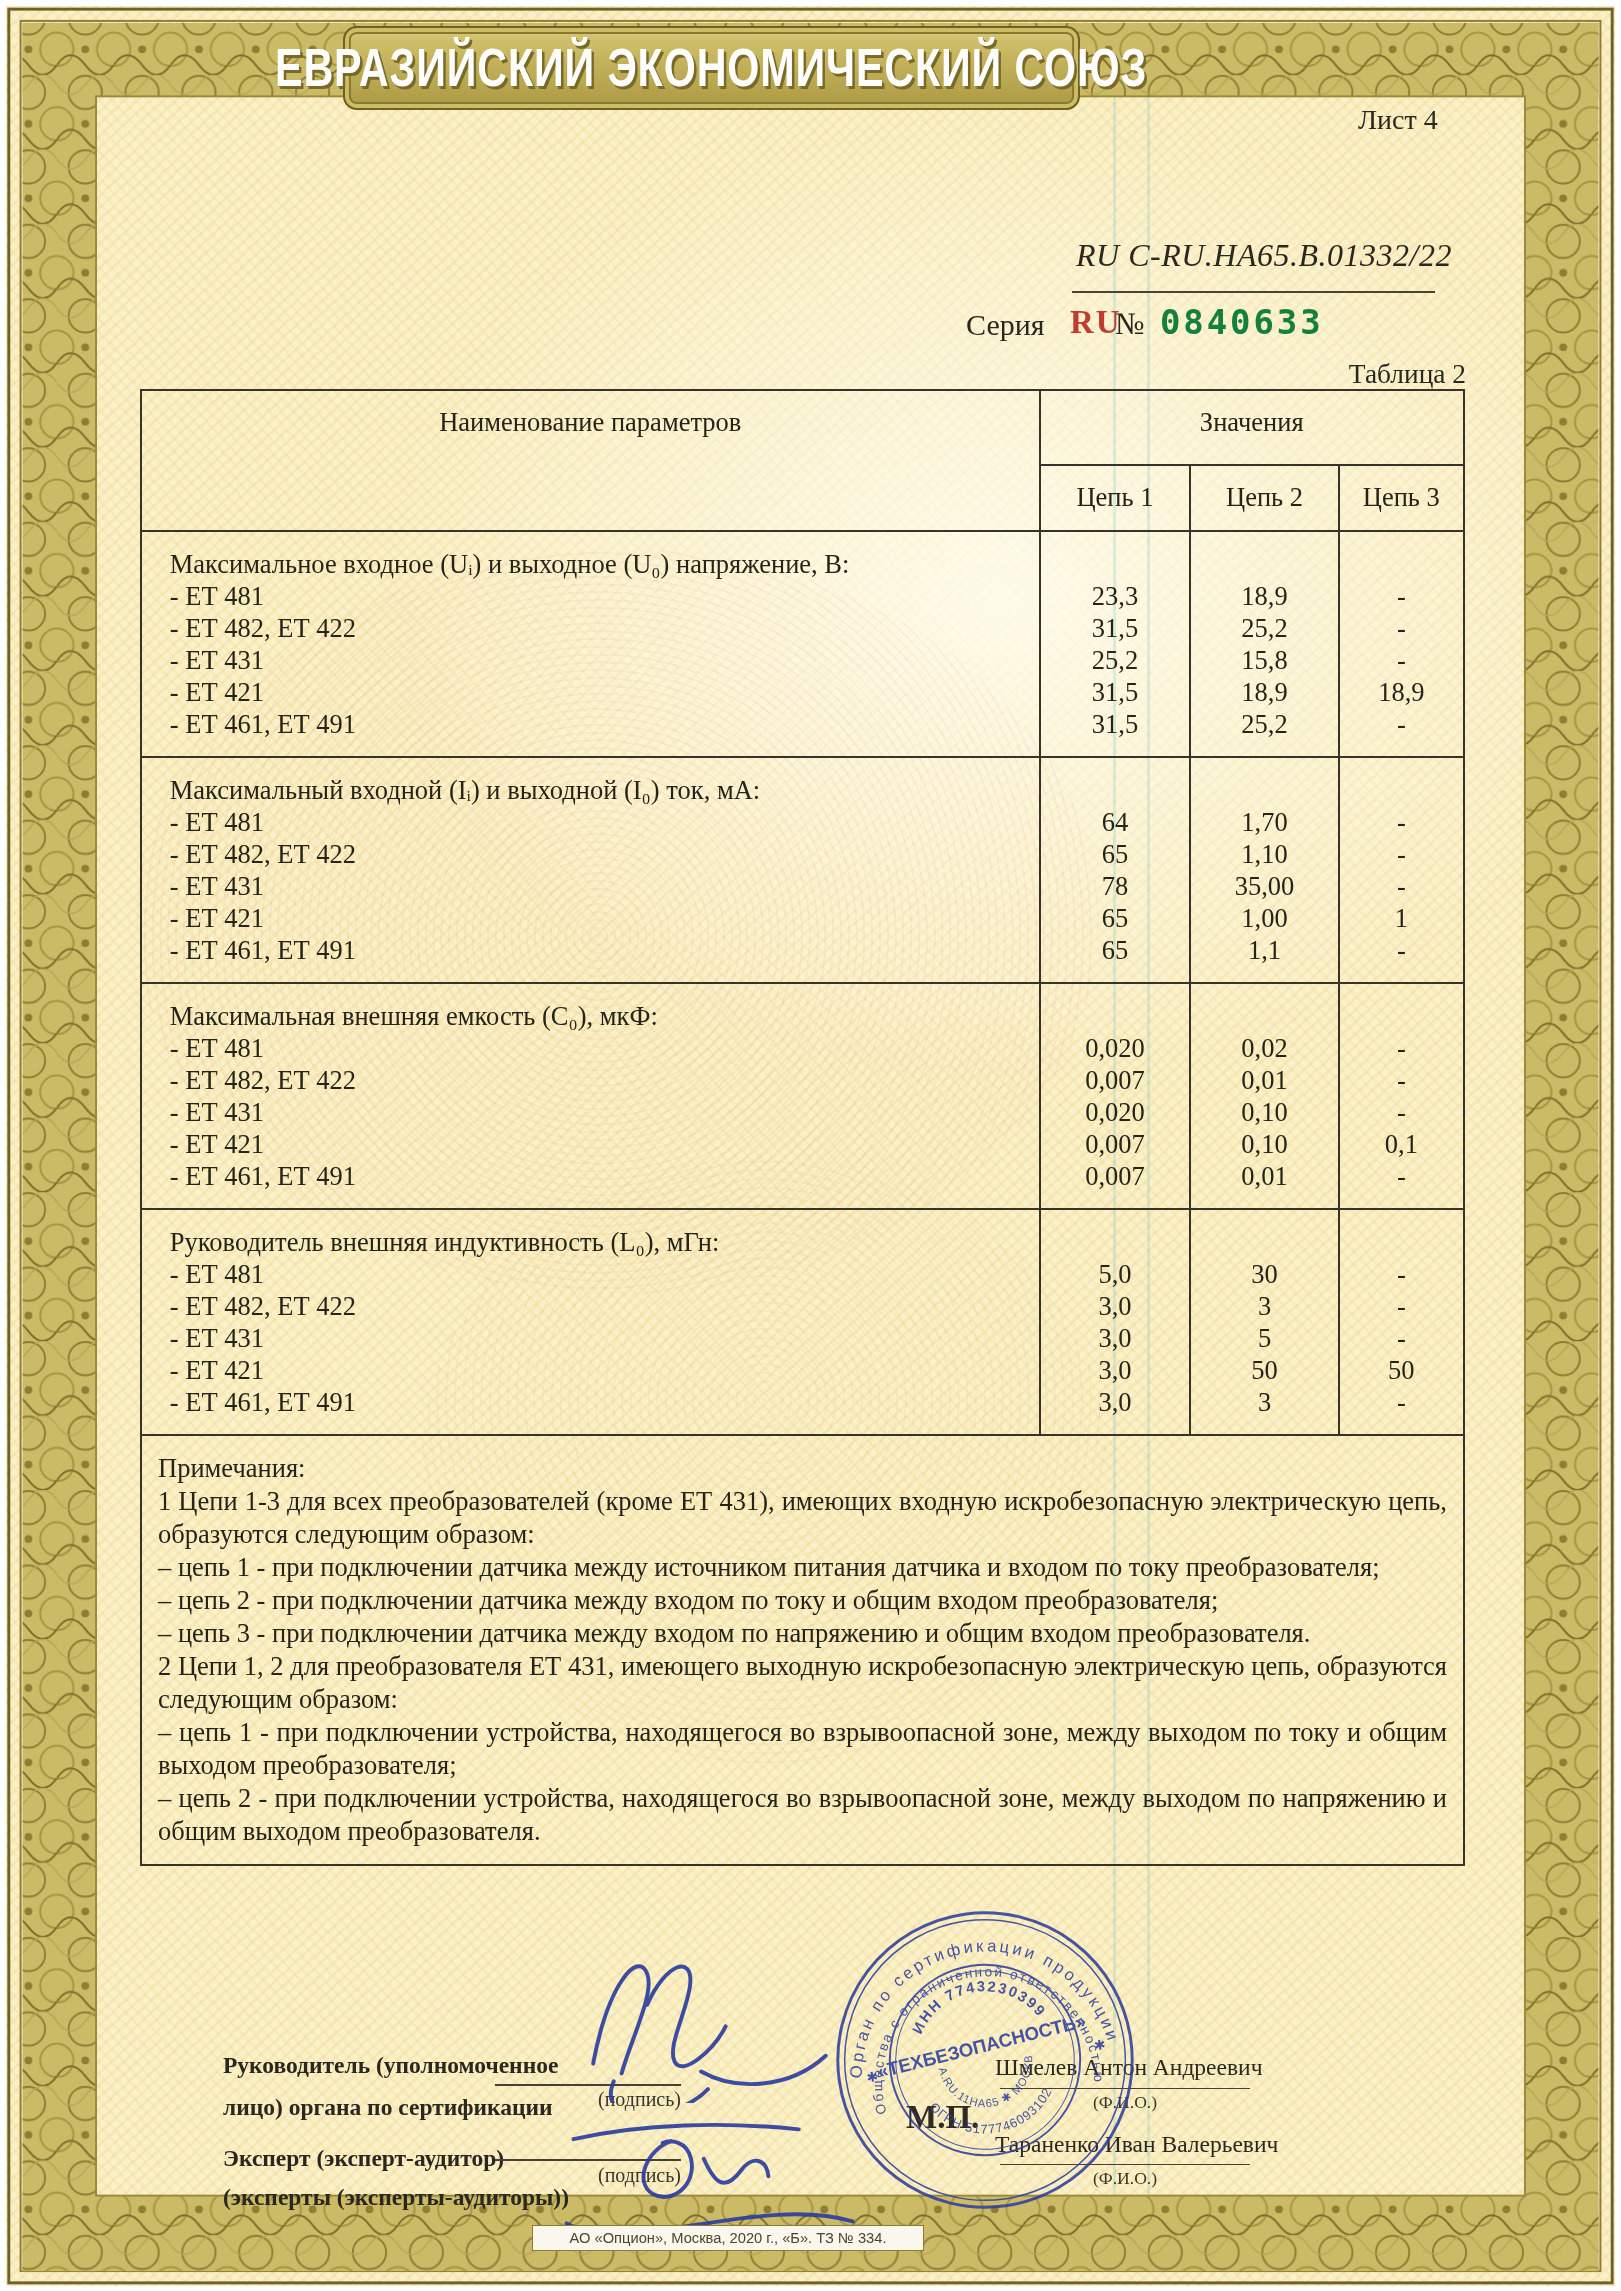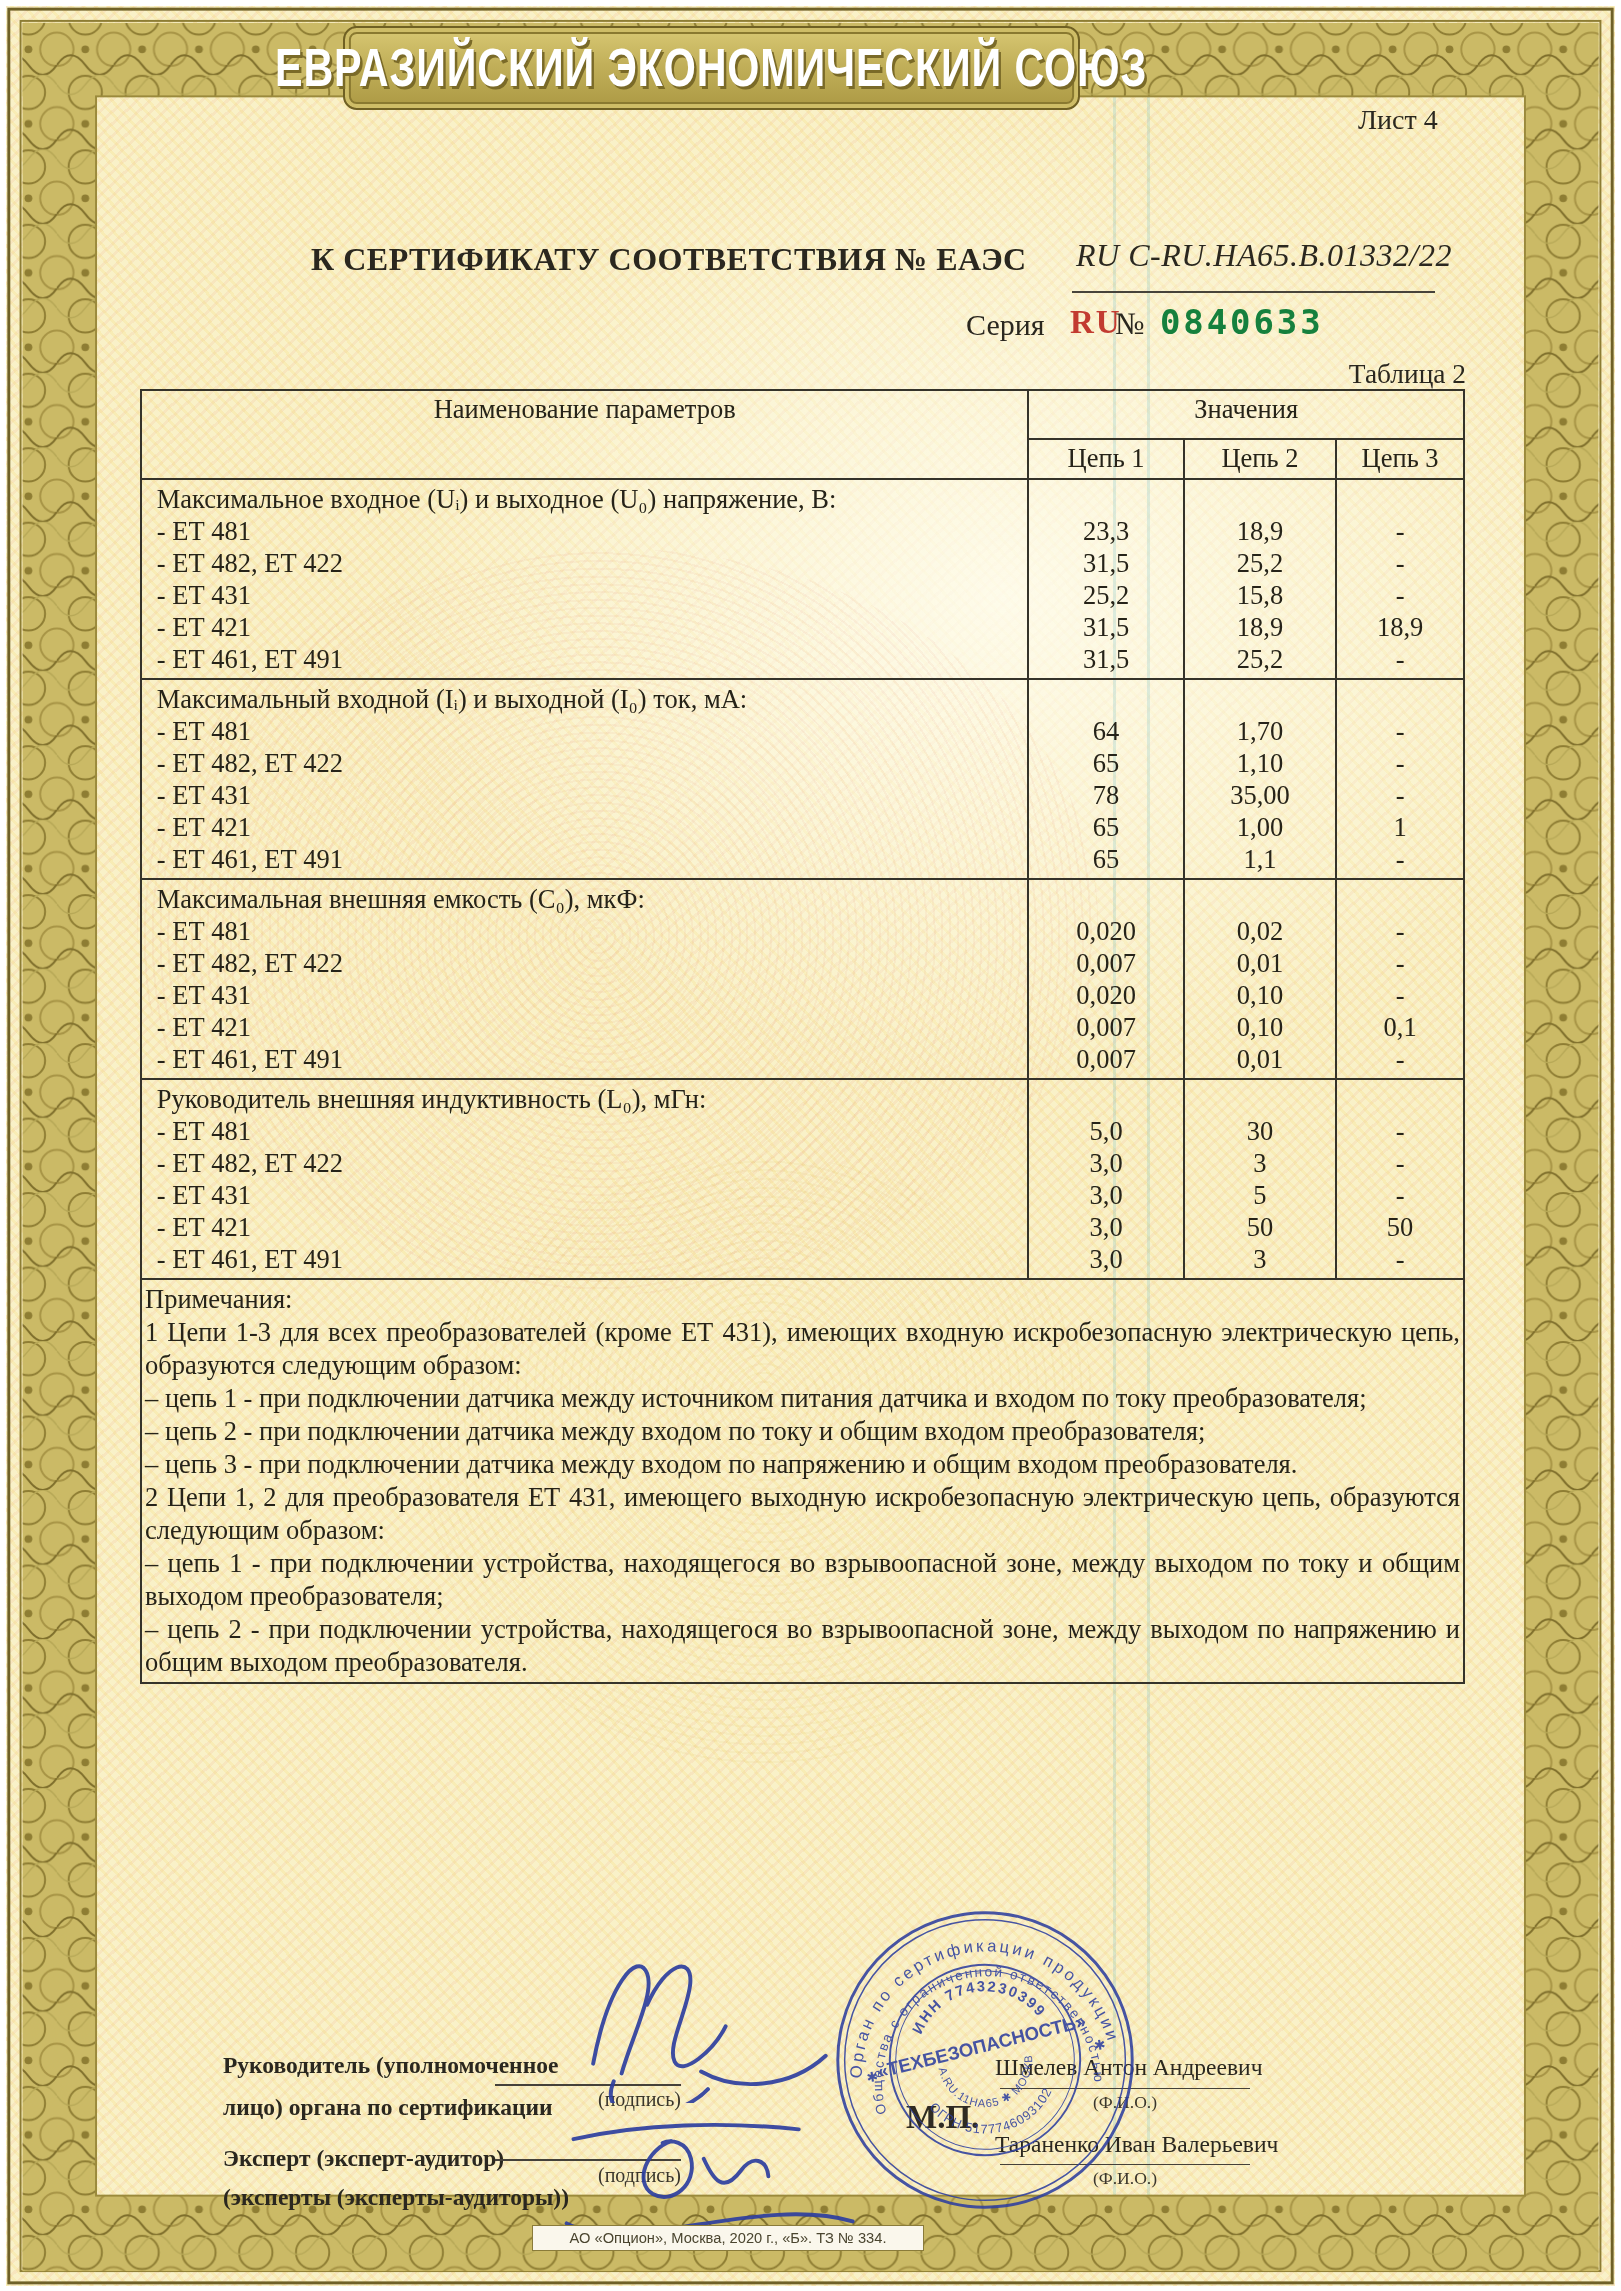--- a/index.html
+++ b/index.html
@@ -35,21 +35,21 @@
   .certline{left:1072px;top:291px;width:363px;border-top:2px solid #47433a;height:0;}
   .series-label{left:966px;top:308px;font-size:30px;}
   .series-value{left:1070px;top:304px;font-size:33px;font-weight:bold;color:#c23b30;letter-spacing:2px;}
   .numsign{left:1115px;top:306px;font-size:31px;}
   .blanknum{left:1160px;top:302px;font-family:"DejaVu Sans Mono","Liberation Mono",monospace;
       font-size:34px;font-weight:bold;color:#15803d;letter-spacing:2.9px;}
   .tcaption{left:1294px;top:359px;width:172px;text-align:right;font-size:27.4px;}
   
   table.cert{position:absolute;left:140px;top:389px;width:1325px;border-collapse:collapse;
       font-size:26.5px;color:#262319;}
-  table.cert td{border:2px solid #35332a;padding:3px;vertical-align:top;}
+  table.cert td{border:2px solid #35332a;padding:16px;vertical-align:top;}
   td.hp{width:883px;text-align:center;vertical-align:middle;}
   td.hv{height:41px;text-align:center;vertical-align:middle;}
   td.hc{height:32px;text-align:center;vertical-align:middle;}
   col.c1{width:157px}col.c2{width:154px}col.c3{width:129px}
   .tl{height:32px;display:flex;align-items:center;padding-left:11.8px;white-space:nowrap;}
   td.vals .tl{justify-content:center;padding-left:0;}
   td.notes{padding:5.9px 13.7px 7.8px 13.7px;font-size:26.5px;line-height:33px;text-align:justify;}
   td.notes p{margin:0;}
   
   .role{left:223px;width:323px;font-size:23.5px;font-weight:bold;white-space:nowrap;}
@@ -93,21 +93,20 @@
     <rect x="23" y="2240" width="1608" height="77" fill="url(#guill)"></rect>
     <rect x="23" y="23" width="75" height="2294" fill="url(#guill)"></rect>
     <rect x="1556" y="23" width="75" height="2294" fill="url(#guill)"></rect>
     <rect x="98" y="98" width="1458" height="2142" fill="none" stroke="#9b8a3c" stroke-width="2"></rect>
   </svg>
 
   <div class="banner">
     <span class="banner-text">ЕВРАЗИЙСКИЙ ЭКОНОМИЧЕСКИЙ СОЮЗ</span>
   </div>
   <div class="abs sheet">Лист 4</div>
-  <div class="abs subtitle">К СЕРТИФИКАТУ СООТВЕТСТВИЯ № ЕАЭС</div>
   <div class="abs certnum">RU C-RU.HA65.B.01332/22</div>
   <div class="abs certline"></div>
   <div class="abs series-label">Серия</div>
   <div class="abs series-value">RU</div>
   <div class="abs numsign">№</div>
   <div class="abs blanknum">0840633</div>
   <div class="abs tcaption">Таблица 2</div>
 
   <table class="cert">
     <colgroup>

